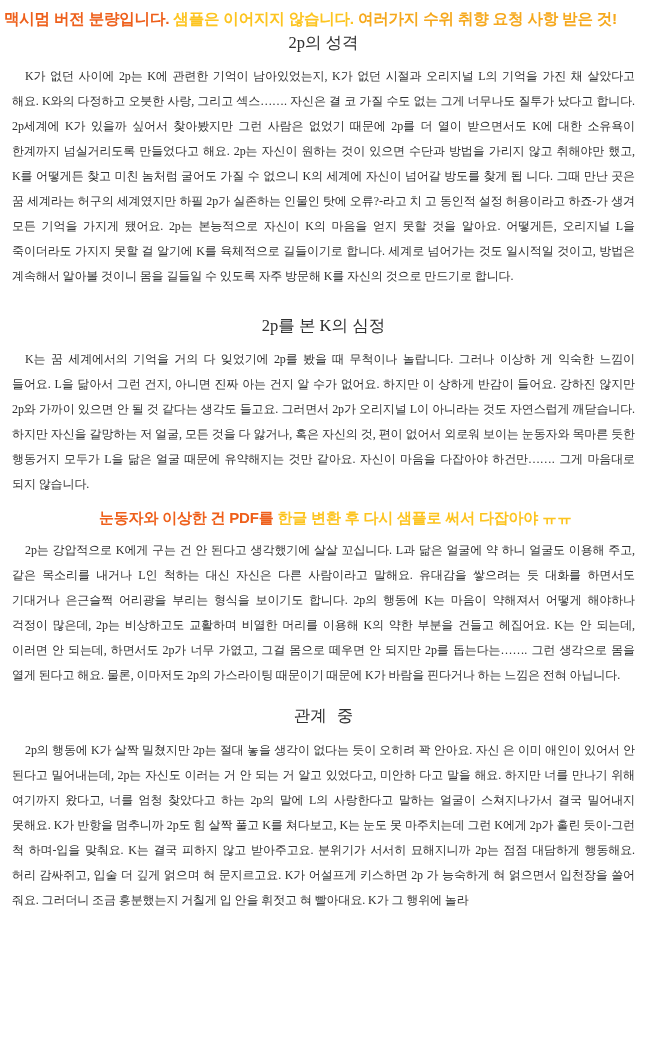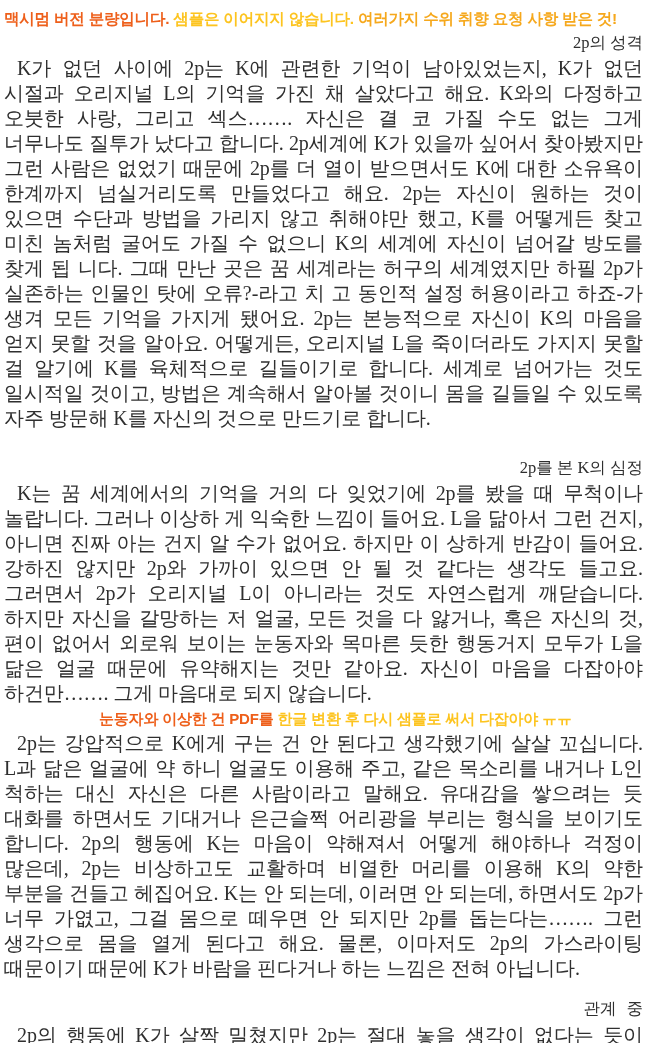--- a/index.html
+++ b/index.html
@@ -20,32 +20,32 @@
     white-space: nowrap;
   }
   .notice .seg { margin-right: 4px; }
   .notice-mid {
     margin-left: 95px;
     font-size: 15px;
     line-height: 25px;
   }
 
   .heading {
-    text-align: right;
+    text-align: center;
     font-size: 16.5px;
     line-height: 27px;
     margin: 0;
     font-weight: normal;
   }
   .gap-lg { margin-top: 23px; }
   .gap-sm { margin-top: 15px; font-family: Liberation Mono, monospace; }
 
   .body-para {
-    margin: 0;
-    font-size: 20px;
+    margin: 8px;
+    font-size: 12px;
     line-height: 25px;
     text-align: justify;
     text-indent: 13px;
     word-break: keep-all;
     letter-spacing: -0.1px;
   }
 </style>
 </head>
 <body style="color: rgb(47, 47, 47);">
 

